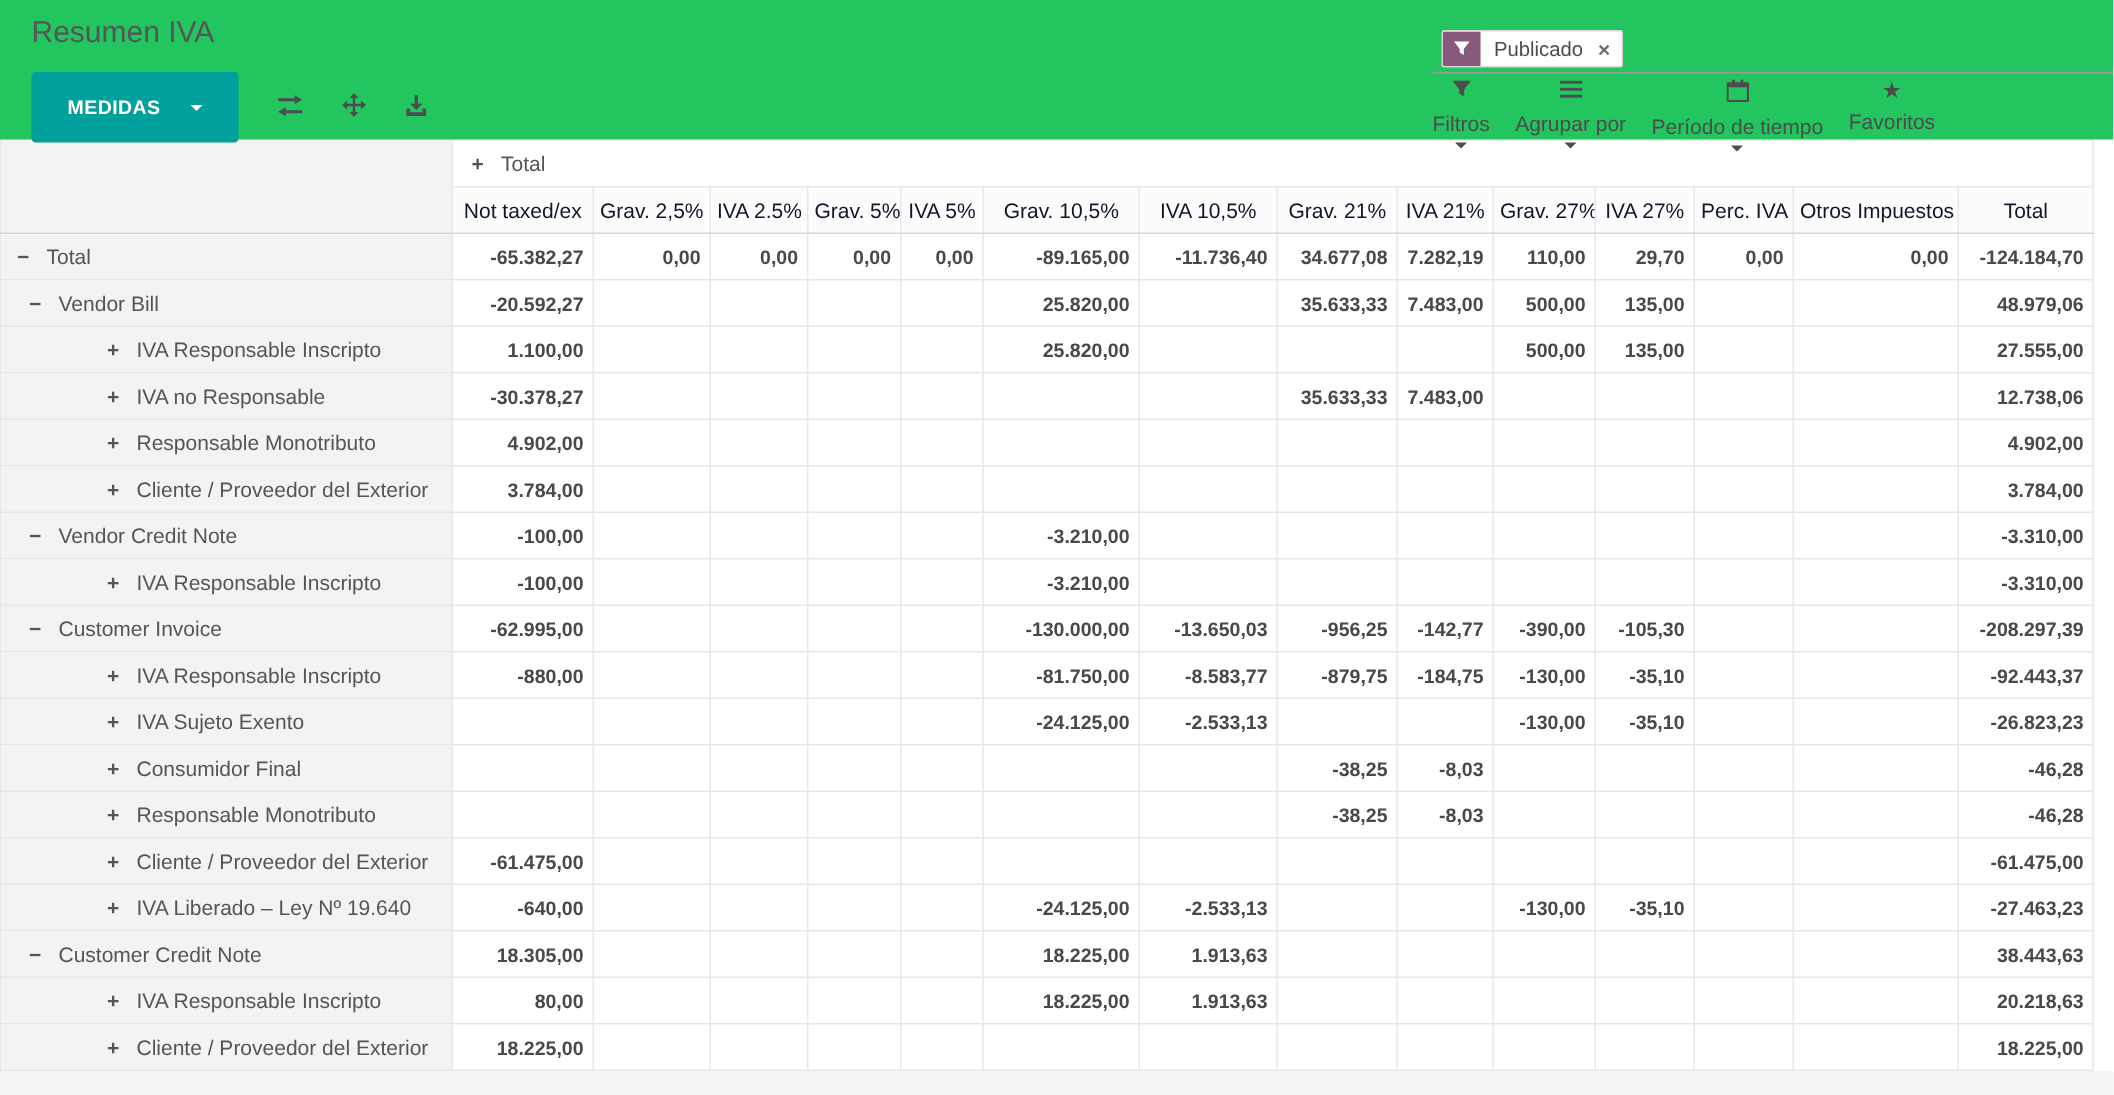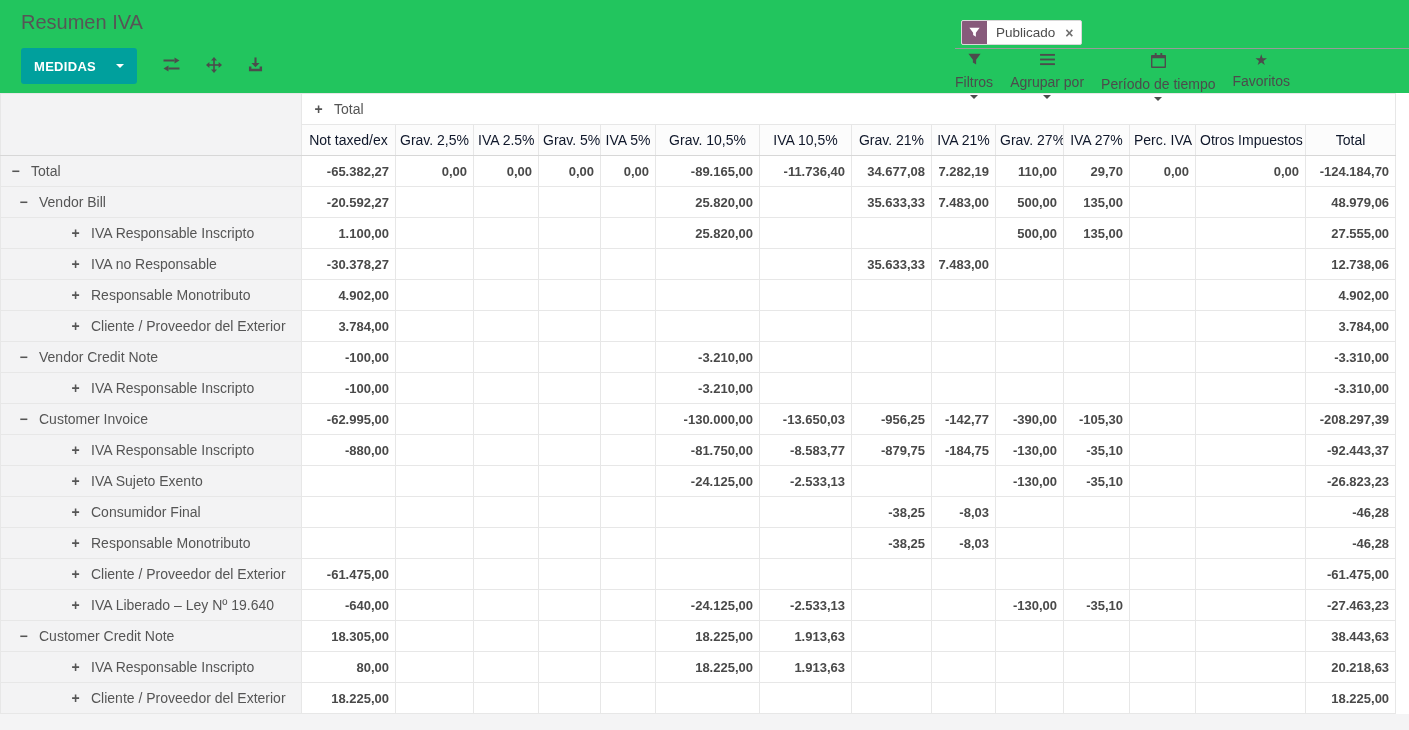--- a/index.html
+++ b/index.html
@@ -15,22 +15,22 @@
   .facet { display: flex; align-items: stretch; border: 1px solid #d8d8d8; border-radius: 2px;
            height: 25px; margin-right: 7px; overflow: hidden; background: #fff; }
   .facet-icon { background: #875a7b; width: 25px; display: flex; align-items: center; justify-content: center; }
   .facet-label { display: flex; align-items: center; padding: 0 8px 0 9px; font-size: 13.5px; color: #4c4c4c; }
   .facet-remove { display: flex; align-items: center; padding: 0 8px 0 2px; color: #6f6f6f;
                   font-size: 14px; font-weight: bold; cursor: pointer; }
   .search-input { border: none; outline: none; flex: 1; font-size: 14px; color: #444; background: transparent; min-width: 40px; }
   .search-input::placeholder { color: #cfcfcf; }
 
   .measures-row { position: absolute; left: 21px; top: 48px; display: flex; align-items: center; }
-  .btn-measures { background: #00a09d; color: #fff; border: none; border-radius: 3px; height: 36px;
-                  padding: 0 13px; font-size: 13px; font-weight: bold; letter-spacing: .3px;
+  .btn-measures { background: #00a09d; color: #fff; border: none; border-radius: 3px; height: 47px;
+                  padding: 0 24px; font-size: 13px; font-weight: bold; letter-spacing: .3px;
                   display: flex; align-items: center; gap: 20px; cursor: pointer;
                   font-family: "Liberation Sans", sans-serif; }
   .caret { width: 0; height: 0; border-left: 4px solid transparent; border-right: 4px solid transparent;
            border-top: 4px solid currentColor; display: inline-block; }
   .icon-btn { background: none; border: none; margin-left: 26px; cursor: pointer; color: #4c4c4c;
               display: flex; align-items: center; padding: 0; }
 
   .filters-row { position: absolute; left: 955px; top: 53px; display: flex; gap: 17px; white-space: nowrap; }
   .filter-item { display: flex; align-items: center; gap: 5px; font-size: 14px; color: #4c4c4c; cursor: pointer; flex-direction: column; }
   .star-glyph { font-family: "DejaVu Sans", sans-serif; font-size: 15px; line-height: 1; color: #4c4c4c; }

